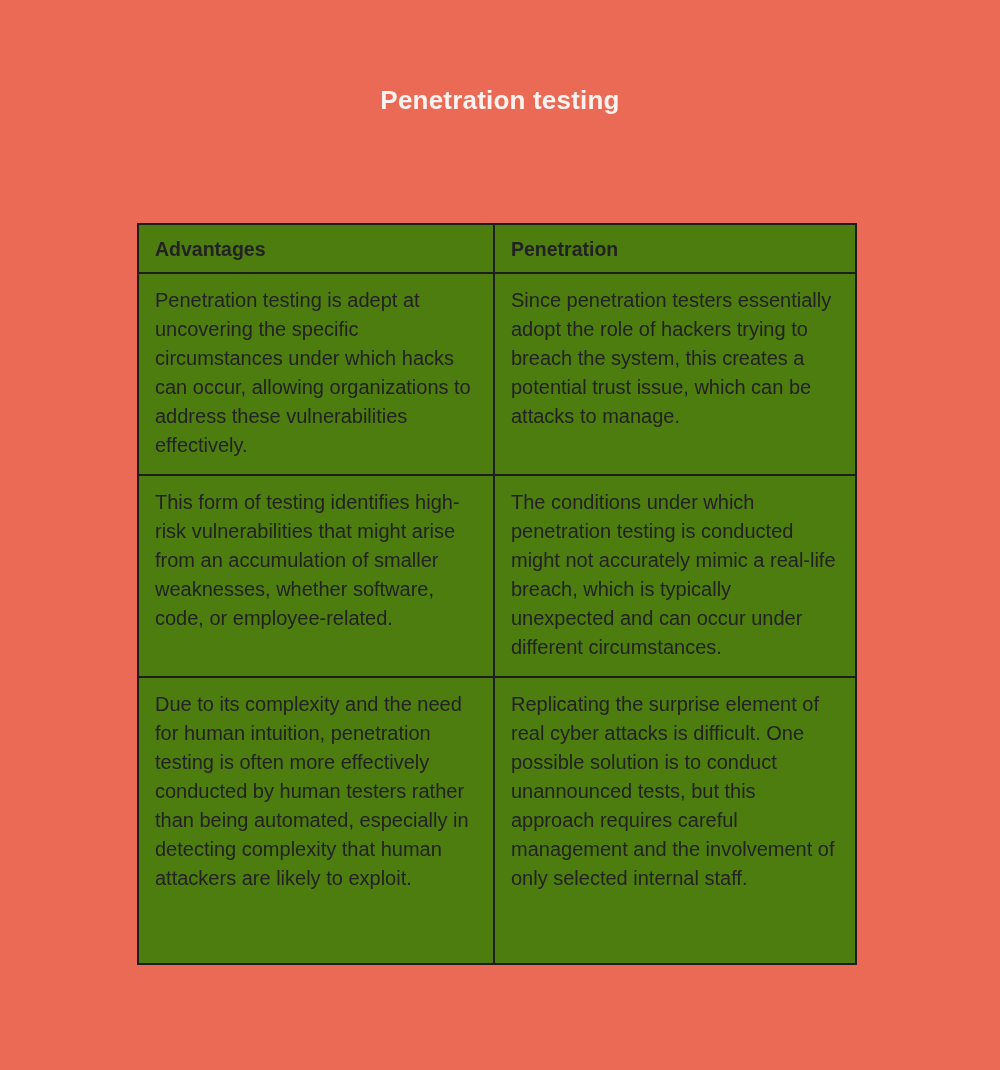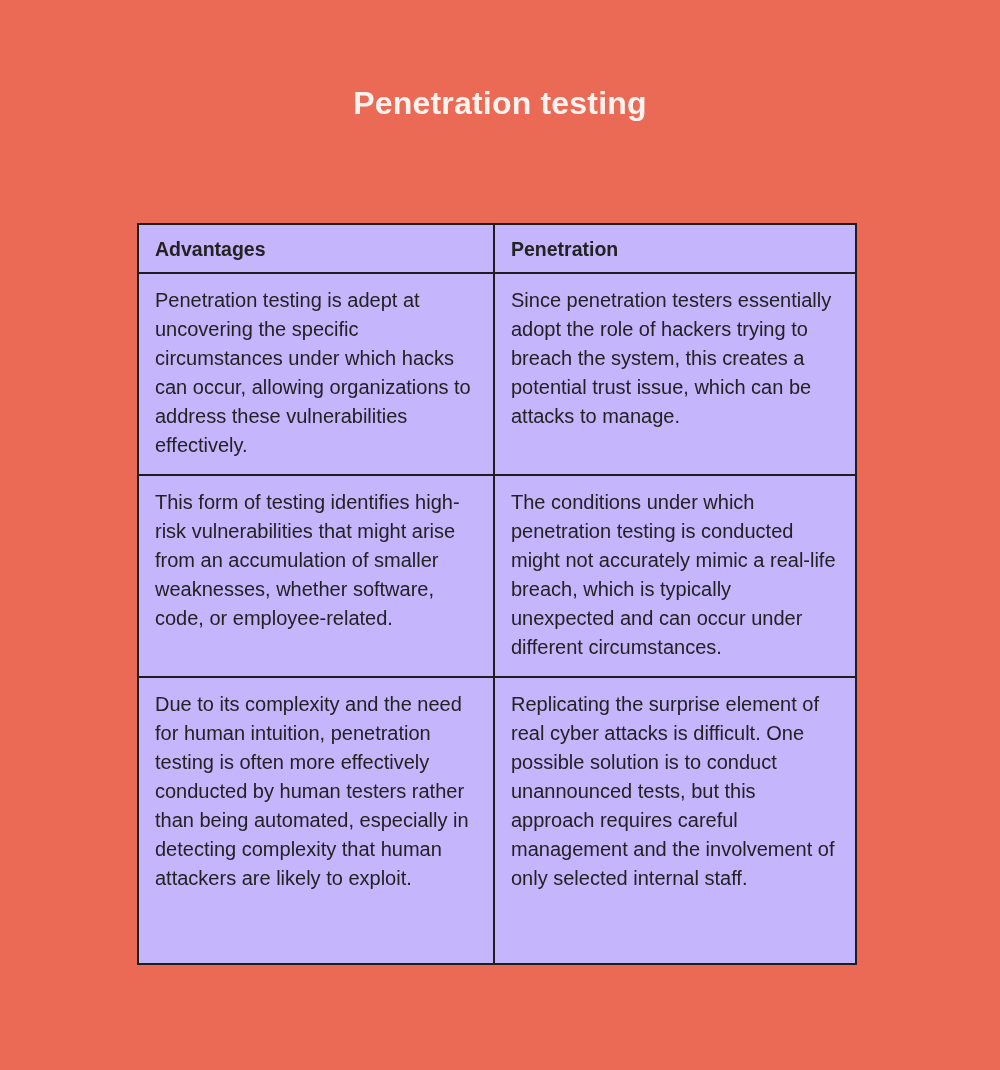--- a/index.html
+++ b/index.html
@@ -17,34 +17,34 @@
     background: #EB6A55;
     overflow: hidden;
   }
 
   .page-title {
     position: absolute;
     top: 85px;
     left: 0;
     width: 100%;
     text-align: center;
-    font-size: 32px;
+    font-size: 26px;
     font-weight: 700;
     letter-spacing: 0.2px;
     color: #FCF2EF;
   }
 
   table.comparison {
     position: absolute;
     left: 137px;
     top: 223px;
     width: 718px;
     border-collapse: collapse;
     table-layout: fixed;
-    background: #c4b5fd;
+    background: #4d7c0f;
   }
 
   table.comparison col.col-advantages   { width: 356px; }
   table.comparison col.col-limitations  { width: 362px; }
 
   table.comparison th,
   table.comparison td {
     border: 2px solid #1E1E1E;
     color: #222222;
     text-align: left;

